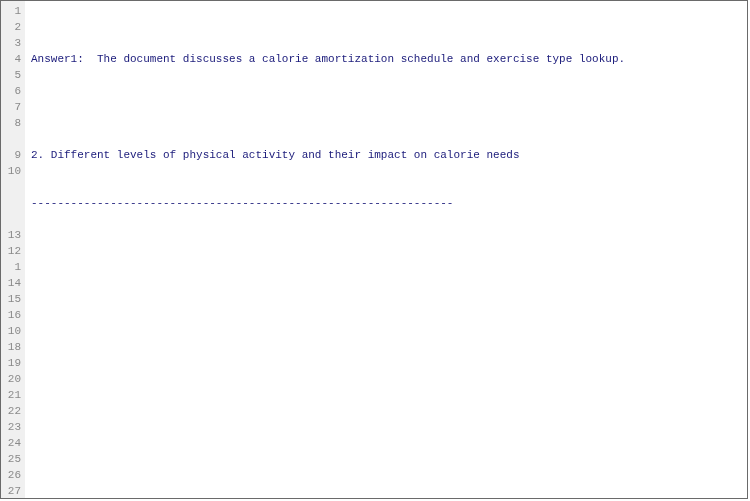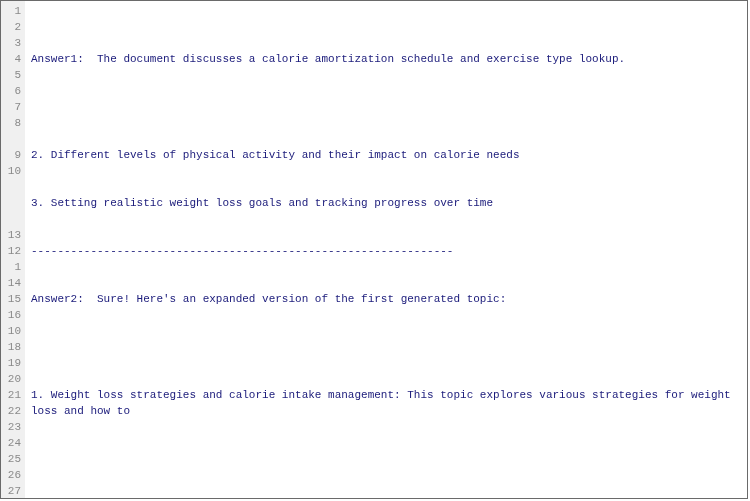--- a/index.html
+++ b/index.html
@@ -87,25 +87,22 @@
     <span class="ln">25</span>
     <span class="ln">26</span>
     <span class="ln">27</span>
 
   </div>
 
   <div class="code">
     <span class="line">Answer1:  The document discusses a calorie amortization schedule and exercise type lookup.</span>
     <span class="line"></span>
     <span class="line">2. Different levels of physical activity and their impact on calorie needs</span>
-    <span class="line">3. Setting realistic weight loss goals and tracking progress over time</span>
     <span class="line">----------------------------------------------------------------</span>
-    <span class="line">Answer2:  Sure! Here's an expanded version of the first generated topic:</span>
     <span class="line"></span>
-    <span class="line">1. Weight loss strategies and calorie intake management: This topic explores various strategies for weight loss and how to</span>
     
     
     
     
     
     
     
     
     
     

